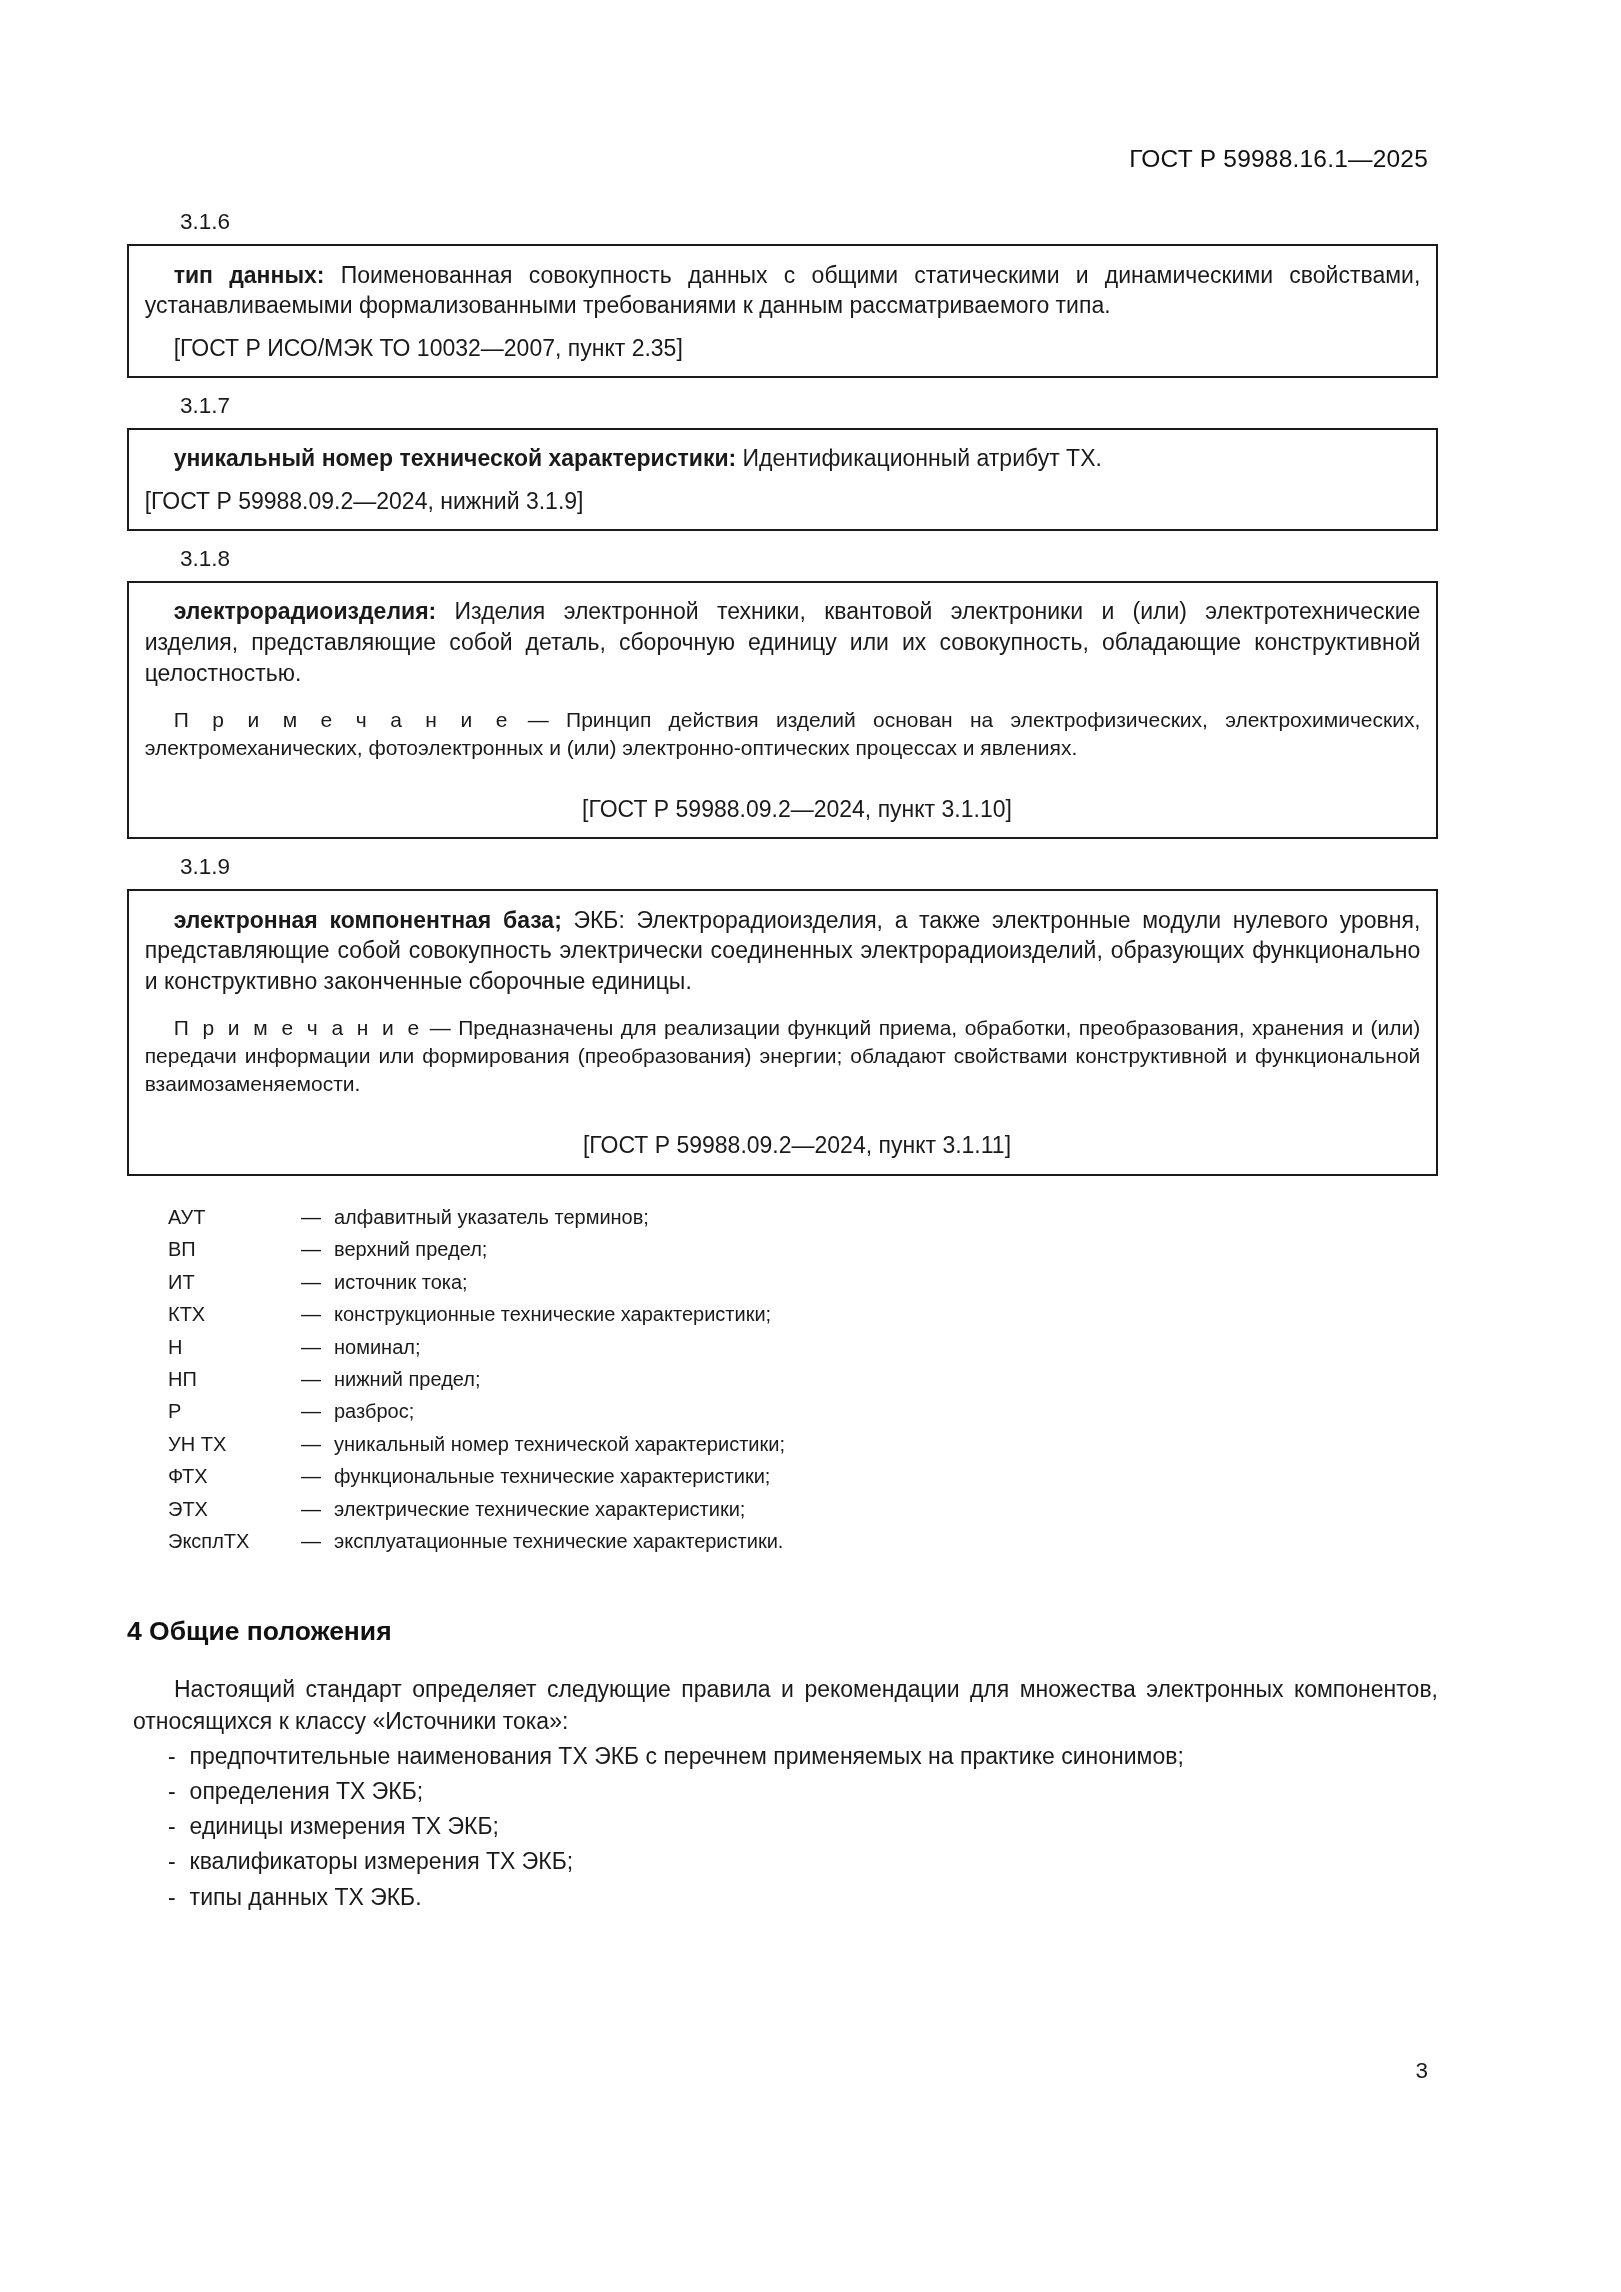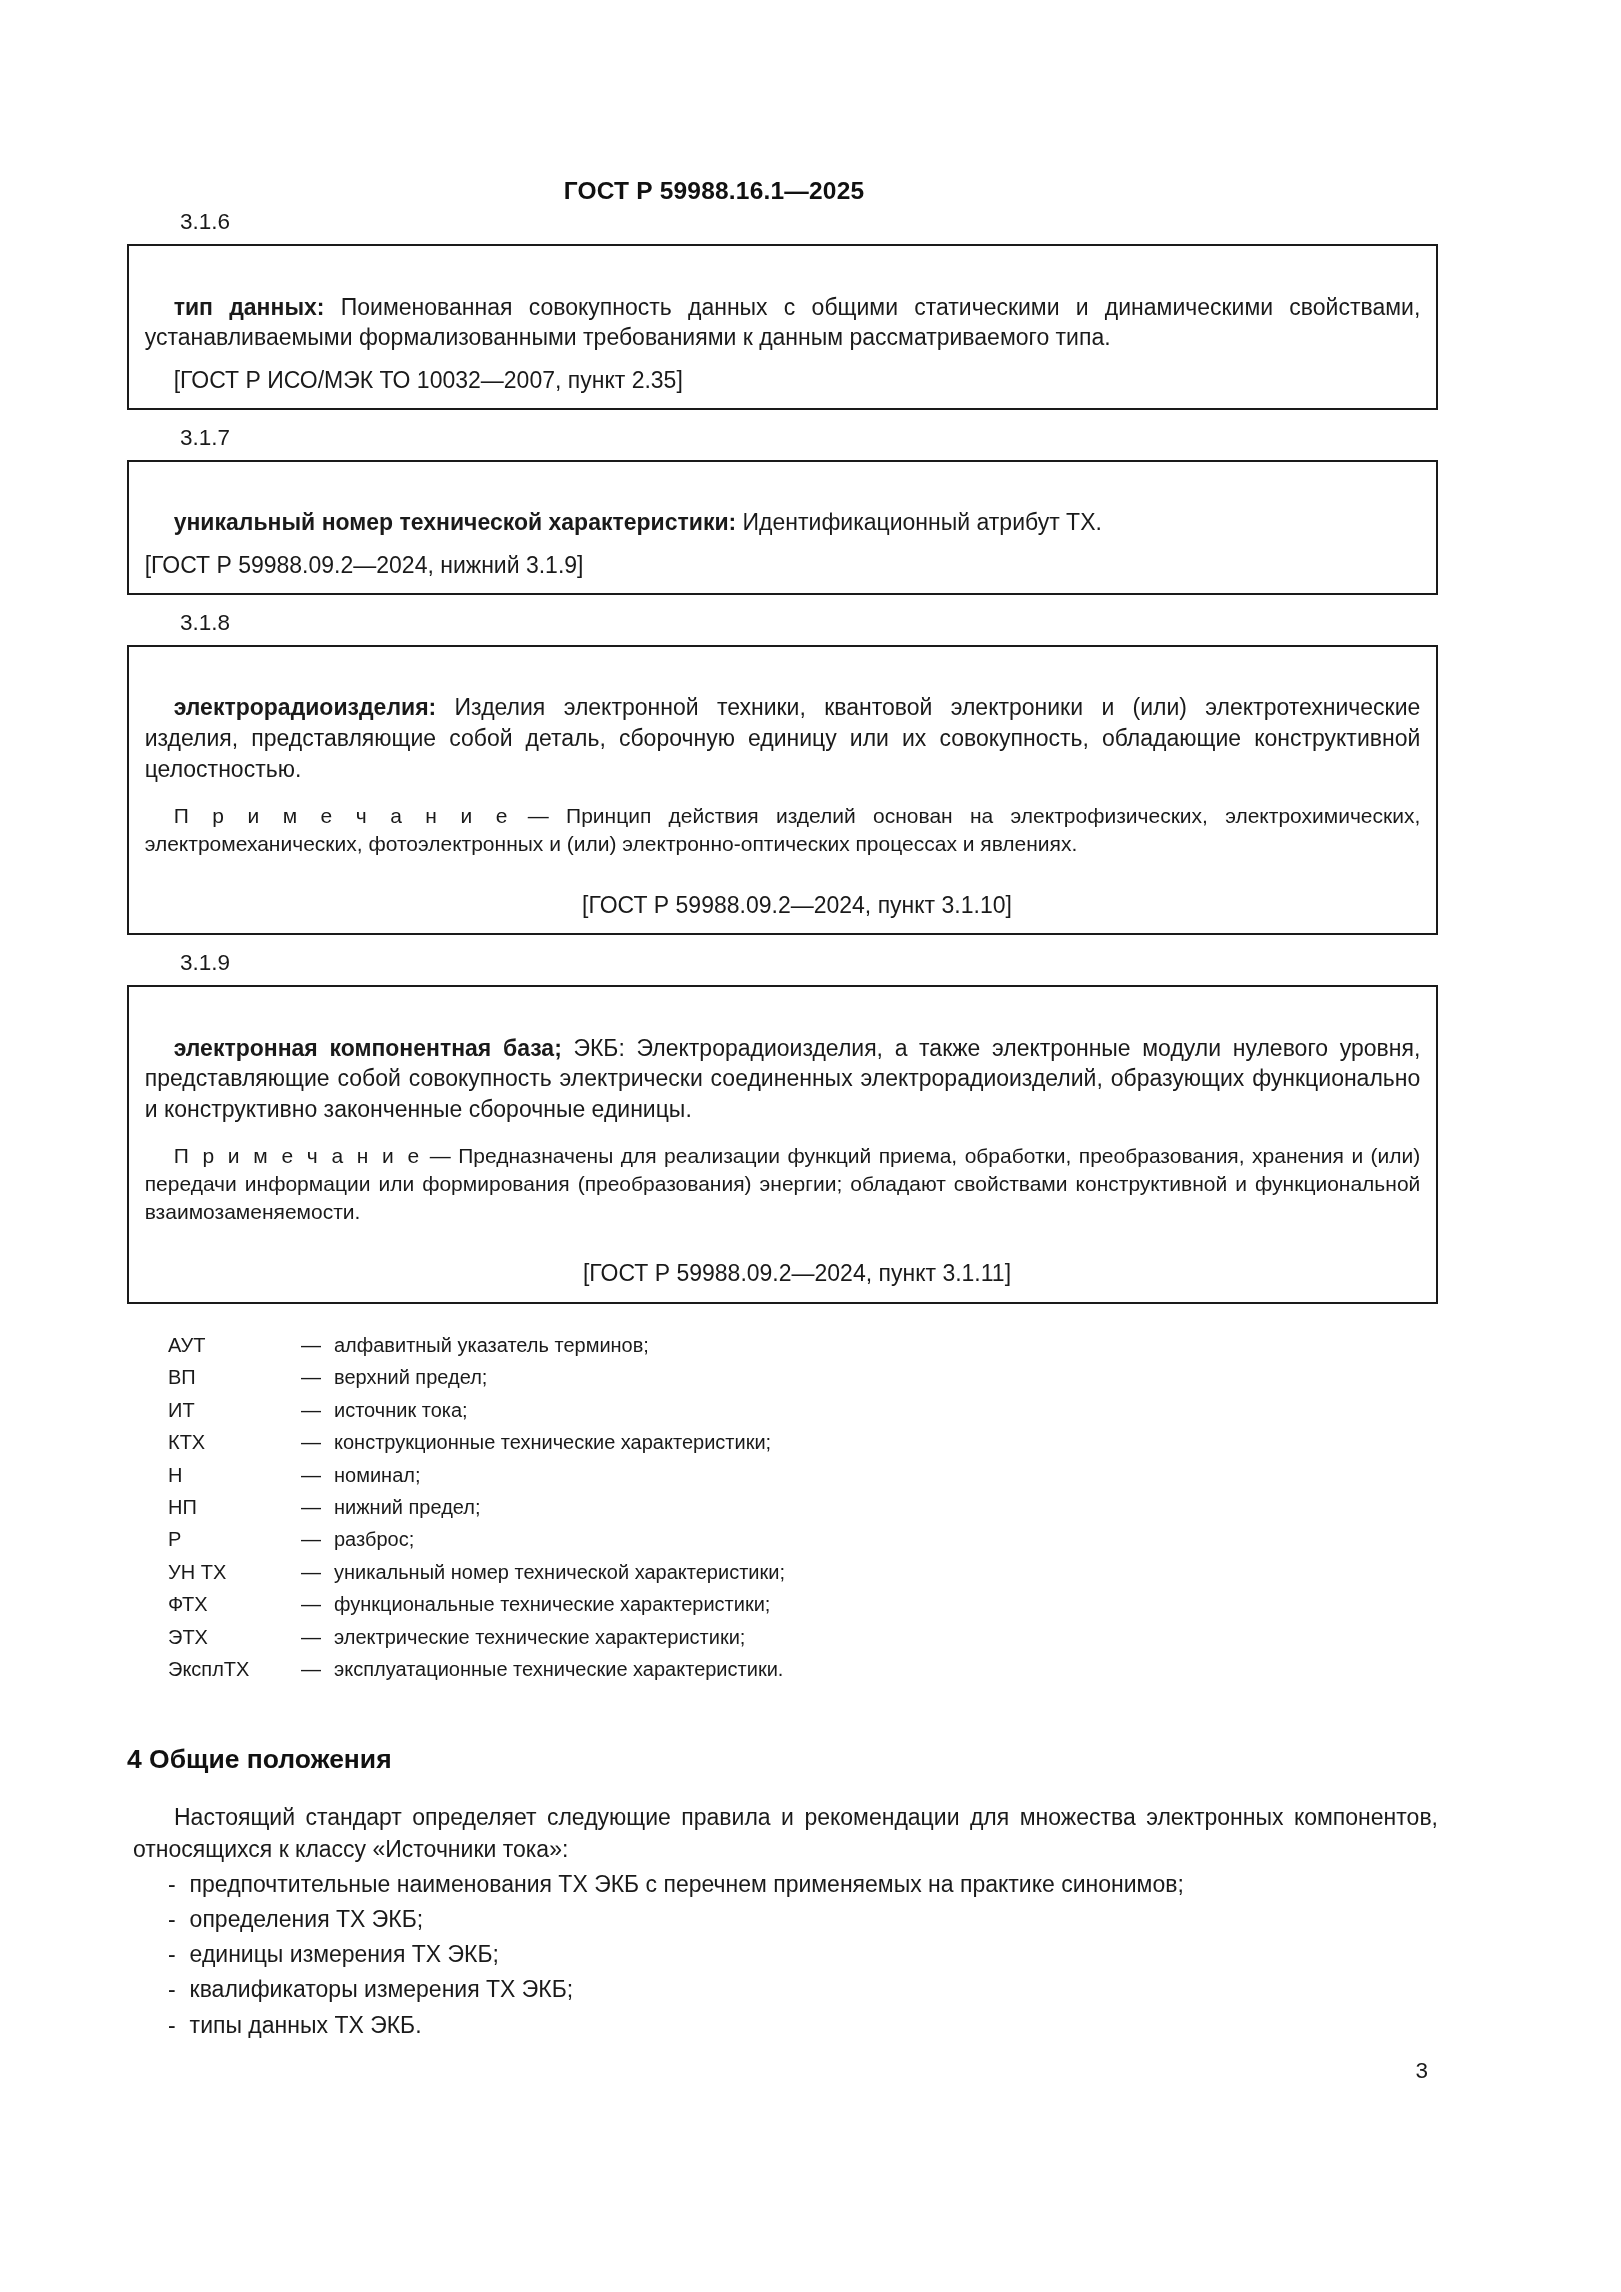--- a/index.html
+++ b/index.html
@@ -22,26 +22,25 @@
     inset: 0;
     background: #ffffff;
   }
 
   
   .doc-header {
     position: absolute;
     top: 145px;
     left: 0;
     right: 193px;
-    text-align: center;
+    text-align: right;
     font-size: 24.5px;
-    font-weight: bold;
+    font-weight: normal;
     letter-spacing: 0.2px;
     color: #111;
-    margin-top: 32px;
   }
 
   
   .content {
     position: absolute;
     top: 208px;
     left: 127px;
     width: 1311px;
   }
 
@@ -65,21 +64,20 @@
   .term-box p {
     margin: 0;
     font-size: 23px;
     line-height: 1.33;
     text-align: justify;
     text-justify: inter-word;
     color: #1a1a1a;
   }
   .term-box p.def {
     text-indent: 29px;
-    margin-top: 32px;
   }
   .term-box p + p { margin-top: 12px; }
   .term-box .term {
     font-weight: bold;
   }
   .term-box p.note {
     margin-top: 17.6px;
     font-size: 21px;
     line-height: 1.34;
     text-indent: 29px;

